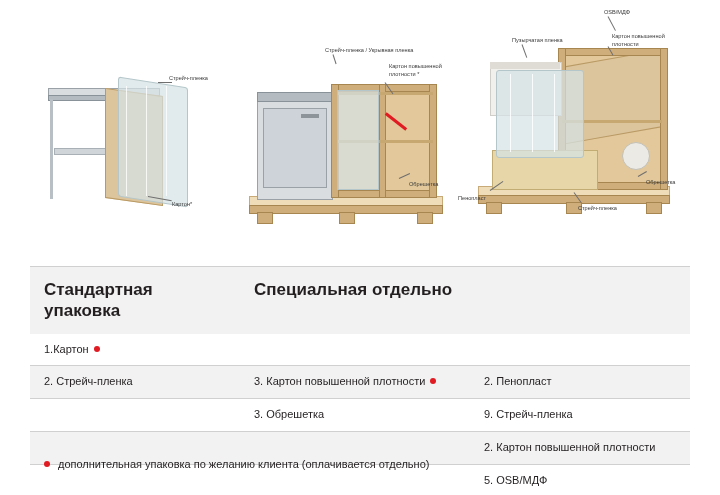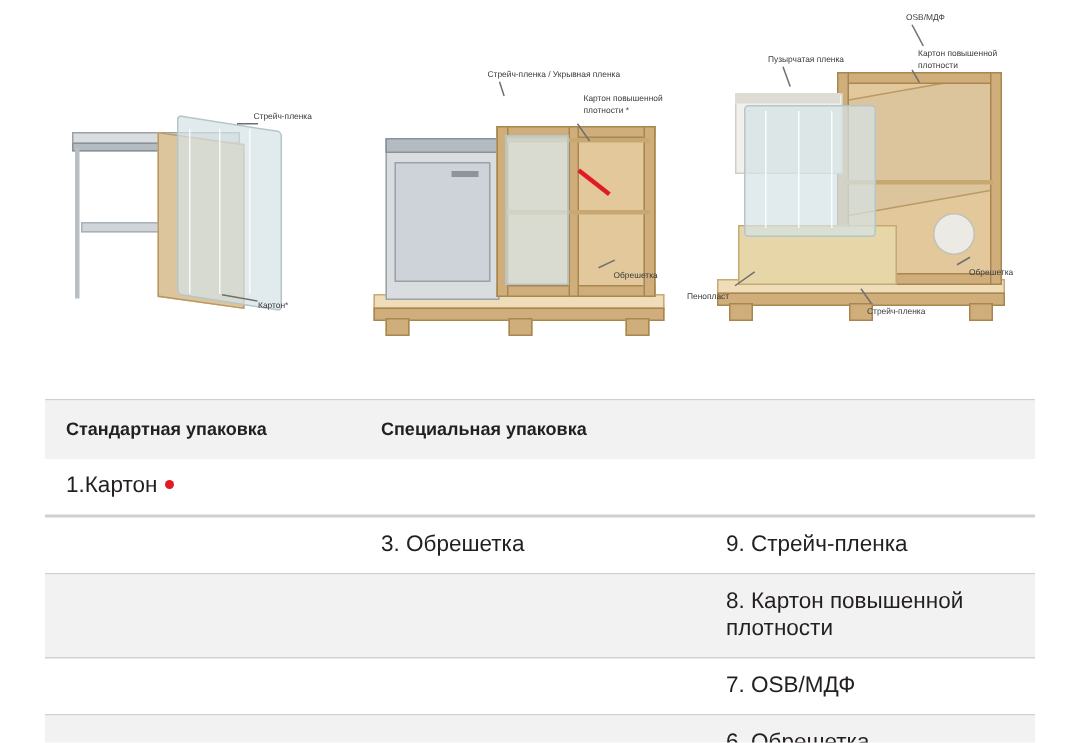--- a/index.html
+++ b/index.html
@@ -68,30 +68,30 @@
     width: 660px;
   }
   .row {
     display: flex;
     width: 660px;
   }
   .row.shaded { background: #f2f2f2; }
   .cell {
     box-sizing: border-box;
     padding: 9px 14px;
-    font-size: 15px;
+    font-size: 11px;
     line-height: 1.25;
     color: #231f20;
   }
   .c1 { width: 210px; }
   .c2 { width: 230px; }
   .c3 { width: 220px; }
   .head .cell {
     font-weight: bold;
-    font-size: 12px;
+    font-size: 17px;
     padding-top: 12px;
     padding-bottom: 12px;
   }
   .hr {
     width: 660px;
     height: 1px;
     background: #d0d0d0;
   }
   .dot {
     display: inline-block;
@@ -221,53 +221,61 @@
       <div class="callout" style="left:116px; top:204px;">Стрейч-пленка</div>
       <div class="lead" style="left:112px; top:192px; width:12px; transform:rotate(55deg);"></div>
     </div>
   </div>
 
   <div class="table">
     <div class="hr"></div>
 
     <div class="row head shaded">
       <div class="cell c1">Стандартная упаковка</div>
-      <div class="cell c2">Специальная упаковка</div>
+      <div class="cell c2">Специальная отдельно</div>
     </div>
 
     <div class="row">
       <div class="cell c1"><span>1.Картон</span><span class="dot"></span></div>
     </div>
     <div class="hr"></div>
 
+    <div class="row shaded">
+      <div class="cell c1">2. Стрейч-пленка</div>
+      <div class="cell c2"><span>3. Картон повышенной плотности</span><span class="dot"></span></div>
+      <div class="cell c3">2. Пенопласт</div>
+    </div>
     <div class="hr"></div>
 
     <div class="row">
       <div class="cell c1"></div>
       <div class="cell c2">3. Обрешетка</div>
       <div class="cell c3">9. Стрейч-пленка</div>
     </div>
     <div class="hr"></div>
 
     <div class="row shaded">
       <div class="cell c1"></div>
       <div class="cell c2"></div>
-      <div class="cell c3">8. Картон повышенной плотности</div>
+      <div class="cell c3">2. Картон повышенной плотности</div>
     </div>
     <div class="hr"></div>
 
     <div class="row">
       <div class="cell c1"></div>
       <div class="cell c2"></div>
-      <div class="cell c3">7. OSB/МДФ</div>
+      <div class="cell c3">5. OSB/МДФ</div>
     </div>
     <div class="hr"></div>
 
     <div class="row shaded">
       <div class="cell c1"></div>
       <div class="cell c2"></div>
       <div class="cell c3">6. Обрешетка</div>
     </div>
 
   </div>
 
+  <div class="footnote">
+    <span class="dot"></span><span>дополнительная упаковка по желанию клиента (оплачивается отдельно)</span>
+  </div>
 
 </div>
 
 </body></html>

